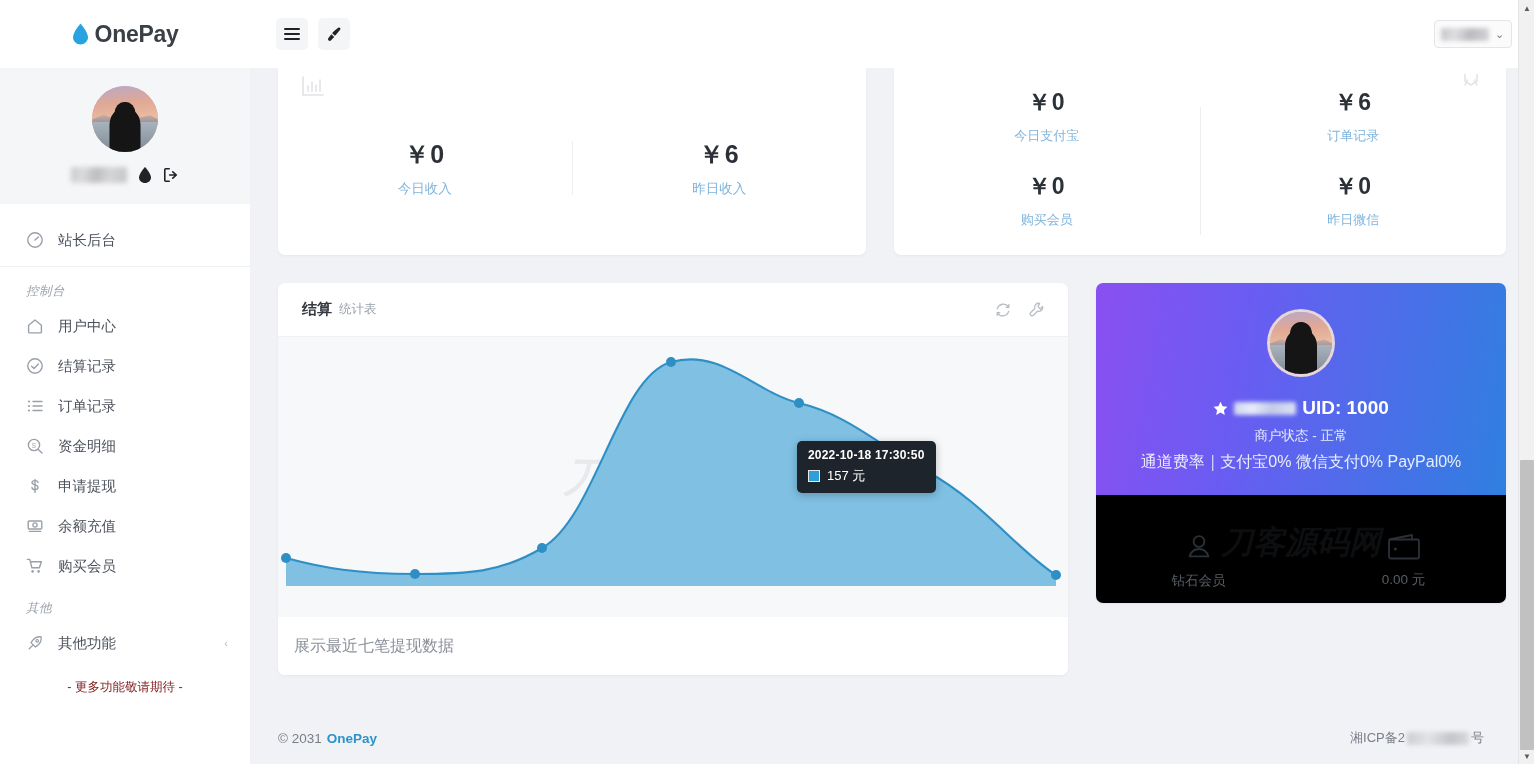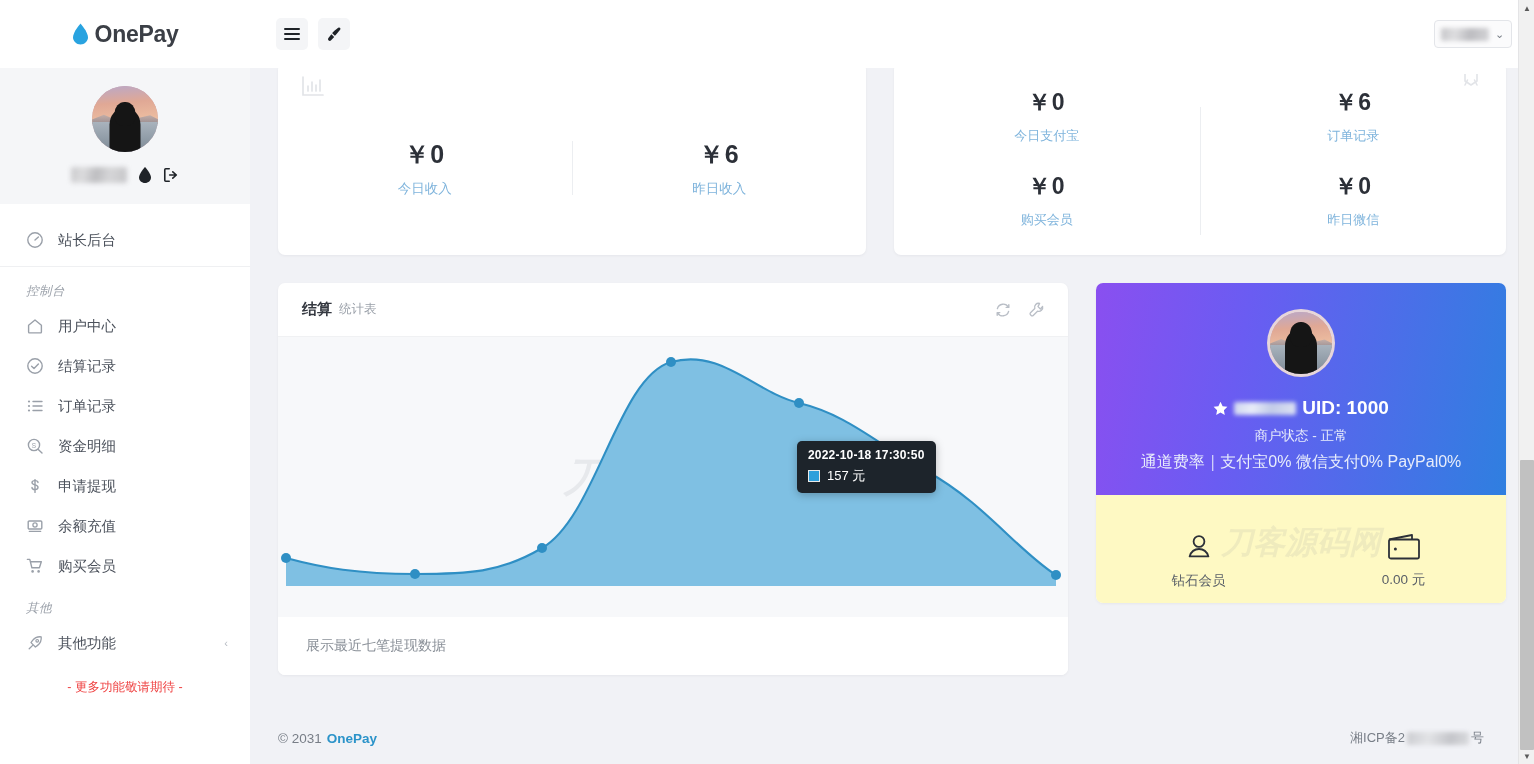--- a/index.html
+++ b/index.html
@@ -73,21 +73,21 @@
     display: flex; align-items: center; gap: 14px;
     height: 40px; padding-left: 26px; cursor: pointer; position: relative;
   }
   .nav-item .nlabel { font-size: 14.5px; color: #4c525c; }
   .nav-item .nicon { width: 18px; height: 18px; flex:0 0 18px; color:#9aa0a9; display:block; }
   .nav-item .chev-right {
     position:absolute; right: 22px; font-size: 11px; color:#b6bbc3; line-height:1;
   }
   .nav-divider { height: 1px; background: #eff0f2; margin: 6px 0 2px; }
   .sidebar-foot {
-    font-size: 12.5px; color: #ef4444; text-align: center; padding: 16px 0 20px;
+    font-size: 12.5px; color: #7f1d1d; text-align: center; padding: 16px 0 20px;
   }
 
   
   .main {
     flex: 1; height: 764px; position: relative;
     background: #f1f2f6; display: flex; flex-direction: column;
   }
   .topbar {
     height: 68px; background: #ffffff; display: flex; align-items: center;
     padding: 0 22px 0 26px; flex: 0 0 68px; position: relative; z-index: 4;
@@ -164,22 +164,22 @@
   }
   .tooltip {
     position: absolute; background: #1d242b; border-radius: 5px;
     padding: 7px 11px 8px; color: #fff; box-shadow: 0 2px 8px rgba(0,0,0,.25);
   }
   .tt-title { font-size: 12px; font-weight: bold; letter-spacing: .2px; }
   .tt-row { display:flex; align-items:center; gap: 7px; margin-top: 5px; }
   .tt-sw { width: 12px; height: 12px; background: #2f9fdb; border: 1px solid #eaeaea; }
   .tt-val { font-size: 13px; }
   .chart-foot {
-    height: 58px; display:flex; align-items:center; padding-left: 28px;
-    font-size: 14px; color: #8a9098; background:#fff;
+    height: 58px; display:flex; align-items:center; padding-left: 16px;
+    font-size: 16px; color: #8a9098; background:#fff;
     border-radius: 0 0 7px 7px;
   }
 
   
   .member-card { flex: 1; height: 320px; overflow: hidden; position: relative; }
   .mc-top {
     height: 212px; background: linear-gradient(100deg,#8a4ff0 0%, #6a5cf2 35%, #2f7fe0 100%);
     position: relative; display:flex; flex-direction: column; align-items:center;
   }
   .mc-avatar {
@@ -192,21 +192,21 @@
     font-size: 19px; font-weight: bold; color:#ffffff;
   }
   .mc-blur {
     width: 62px; height: 13px; border-radius: 2px;
     background: linear-gradient(100deg,#cfd6ef 0%,#e8ecf8 30%,#c2cbe8 60%,#dde2f3 100%);
     filter: blur(2.2px);
   }
   .mc-line2 { font-size: 13.5px; color: #e8edfb; margin-top: 8px; }
   .mc-line3 { font-size: 16px; color: #e8edfb; margin-top: 7px; }
   .mc-bottom {
-    height: 132px; display: flex; position: relative; background:#fef9c3;
+    height: 132px; display: flex; position: relative; background:#000000;
   }
   .mc-cell { flex:1; display:flex; flex-direction:column; align-items:center; justify-content:center; gap: 10px; }
   .mc-cell .ctext { font-size: 13.5px; color: #585e67; }
   .mc-wm {
     position:absolute; left: 50%; top: 36%; transform: translate(-50%,-50%);
     font-size: 32px; font-weight: bold; font-style: italic;
     color: rgba(120,130,145,.11); white-space: nowrap; pointer-events:none;
   }
 
   

